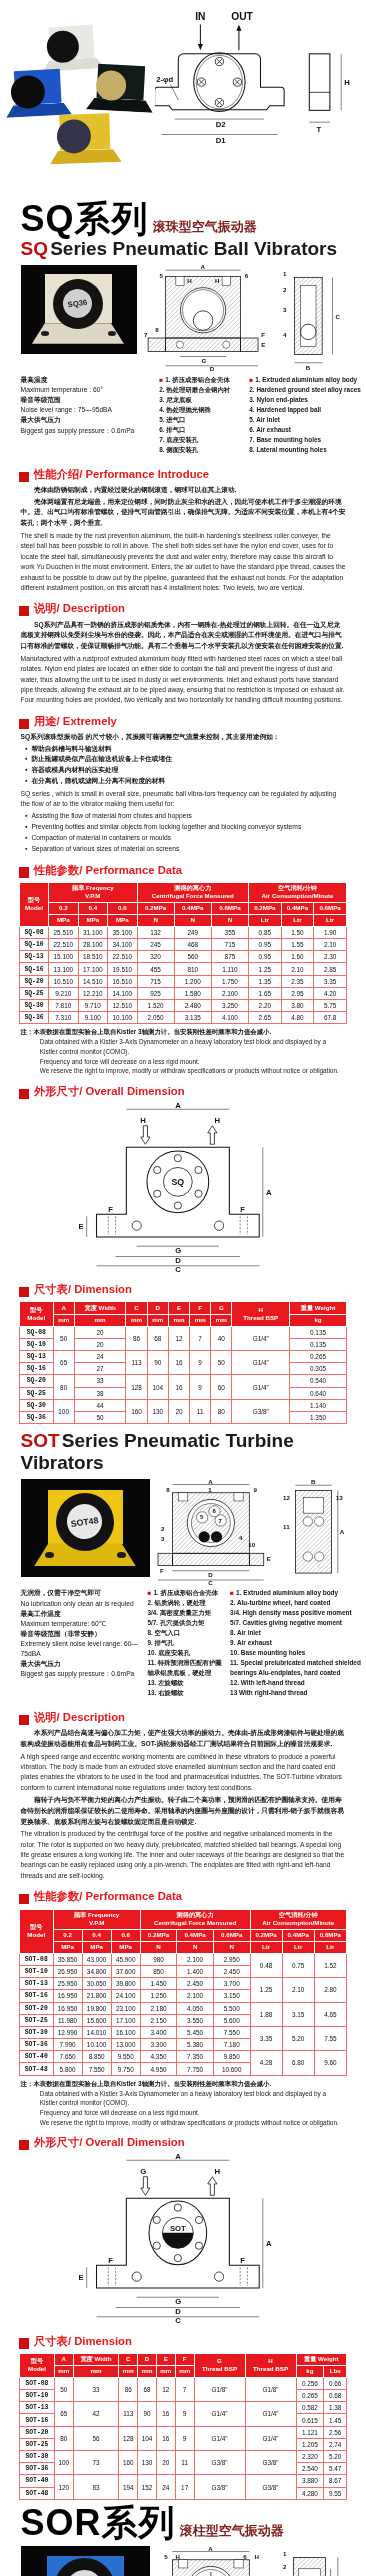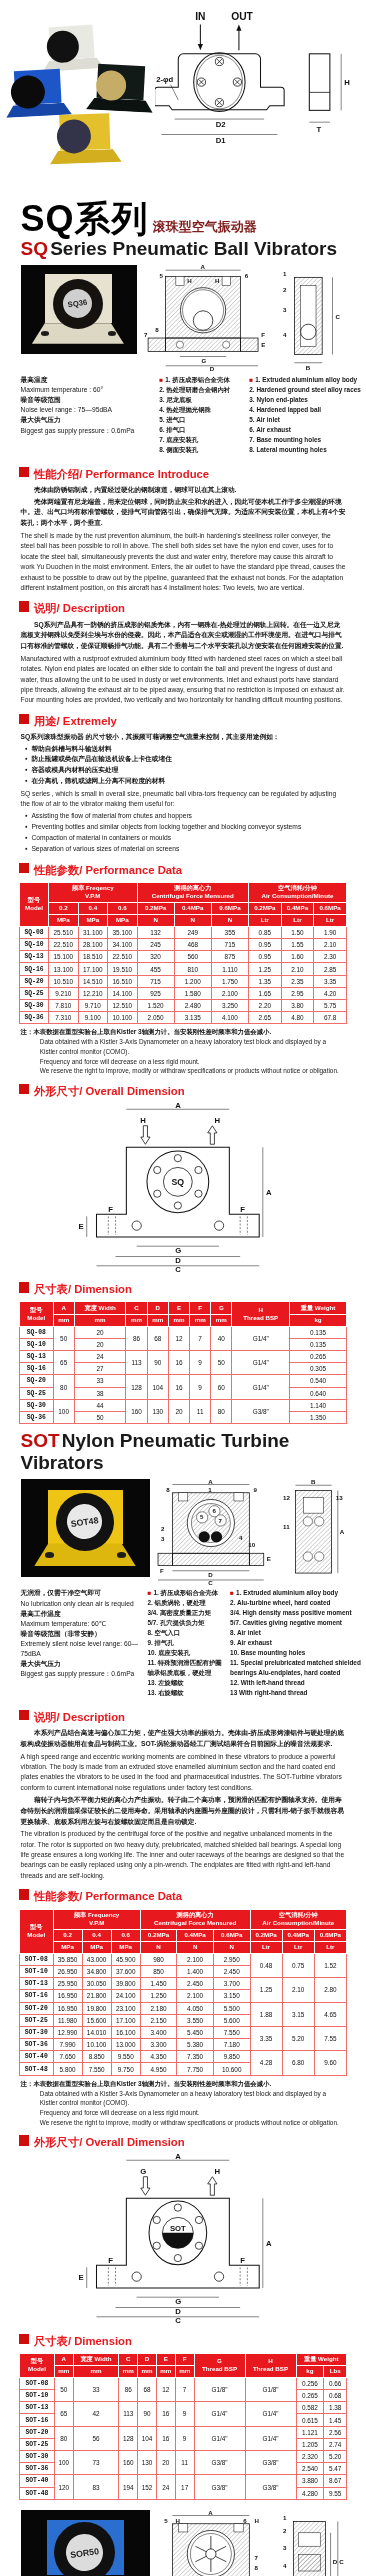--- a/index.html
+++ b/index.html
@@ -34,21 +34,21 @@
 
   .spec-parts{display:flex;padding:1px 5.2px 4.1px 20.6px;gap:5.2px;}
   .spec-col{flex:1 1 44%;}
   .spec-line{font-size:6.7px;line-height:1.5;color:#161616;}
   .spec-line:nth-child(odd){font-weight:bold;}
   .parts-col{flex:1 1 28%;}
   .part-line{font-size:6.4px;line-height:1.55;color:#161616;font-weight:bold;white-space:nowrap;}
   .part-line:first-child::before{content:"■";color:#cf0d0d;margin-right:2.1px;}
 
   
-  .sec-head{display:flex;align-items:flex-start;gap:5.2px;margin:8.2px 0 3.1px 18.5px;}
+  .sec-head{display:flex;align-items:flex-end;gap:5.2px;margin:8.2px 0 3.1px 18.5px;}
   .red-sq{width:10.3px;height:10.3px;background:#cf0d0d;flex:0 0 auto;}
   .sec-head-label{color:#e8191e;font-size:11.3px;font-weight:bold;}
 
   .para-cn{font-size:6.7px;line-height:1.6;margin:1px 20.6px;color:#141414;font-weight:bold;}
   .para-en{font-size:6.7px;line-height:1.55;margin:2.1px 20.6px;color:#222;}
   .indent{text-indent:2em;}
 
   .blist{margin:1px 25px;}
   .blist .b-item{font-size:6.7px;line-height:1.6;}
   .blist.cn .b-item{font-weight:bold;}
@@ -556,21 +556,21 @@
             <td>SQ-36</td>
             <td>50</td>
             <td>1.350</td>
           </tr>
         </tbody>
       </table>
 </div>
 
 <div>
   <div class="series-title">
-    <div class="st-line2"><span class="st-series">SOT</span><span>Nylon Pneumatic Turbine Vibrators</span></div>
+    <div class="st-line2"><span class="st-series">SOT</span><span>Series Pneumatic Turbine Vibrators</span></div>
   </div>
 
   <div class="ov-row">
     <div class="photo" style="width:129px;height:98px;">
       <div class="p-body" style="left:27px;top:10.3px;width:75px;height:54px;background:#eec515;"></div>
       <div class="p-base" style="left:13.4px;top:64px;width:102px;height:23px;background:#ddb60e;clip-path:polygon(0 100%,100% 100%,86% 0,14% 0);"></div>
       <div class="hole" style="left:24px;top:73px;width:9.3px;height:5.2px;"></div>
       <div class="hole" style="left:96px;top:73px;width:9.3px;height:5.2px;"></div>
       <div class="p-face" style="left:35px;top:13.4px;width:58px;height:58px;background:#121212;">
         <div class="p-label" style="width:35px;height:35px;background:#e8e8e8;font-size:8.8px;">SOT48</div>
@@ -1004,20 +1004,21 @@
             <td>SOT-48</td>
             <td>4.280</td>
             <td>9.55</td>
           </tr>
         </tbody>
       </table>
 </div>
 
 <div>
   <div class="series-title">
+    <div class="st-line1"><span class="st-cn">SOR系列</span><span class="st-sub">滚柱型空气振动器</span></div>
   </div>
 
   <div class="ov-row">
     <div class="photo" style="width:129px;height:100px;">
       <div class="p-body" style="left:26px;top:10.3px;width:77px;height:55px;background:#2a6fd0;"></div>
 
       <div class="p-face" style="left:33px;top:12.4px;width:61px;height:61px;background:#101010;">
         <div class="p-label" style="width:37px;height:37px;background:#dcdcdc;font-size:8.8px;">SOR50</div>
       </div>
     </div>

